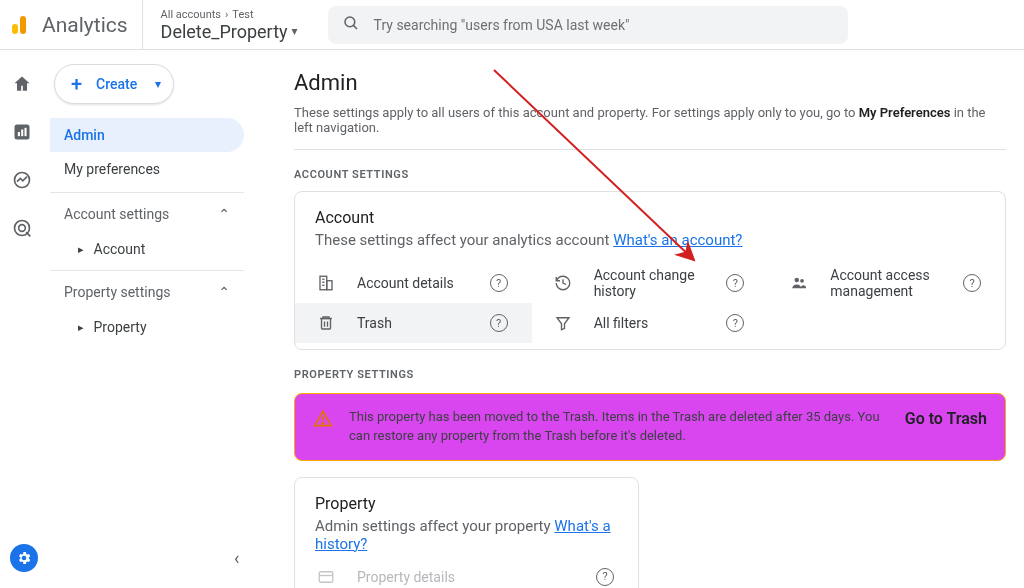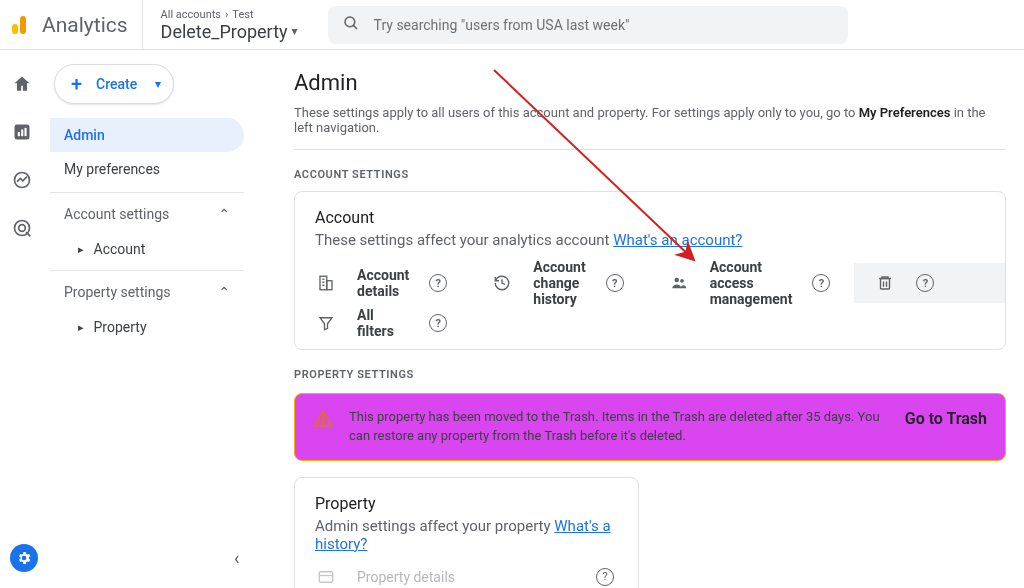--- a/index.html
+++ b/index.html
@@ -244,23 +244,22 @@
     margin-bottom: 4px;
   }
   .card-sub {
     font-size: 15px;
     color: #5f6368;
   }
   .card-sub a { color: #1a73e8; text-decoration: underline; cursor: pointer; }
 
   .opt-grid {
     display: grid;
-    grid-template-columns: 1fr 1fr 1fr 1fr;
+    grid-template-columns: 1fr 1fr 1fr;
     margin-top: 10px;
-    font-weight: bold;
   }
   .opt {
     display: flex;
     align-items: center;
     height: 40px;
     padding: 0 20px;
     gap: 20px;
     color: #3c4043;
     font-size: 14px;
     cursor: pointer;
@@ -482,20 +481,21 @@
       <div class="opt highlight">
         <span class="opt-icon">
           <svg width="18" height="18" viewBox="0 0 24 24" fill="none" stroke="#5f6368" stroke-width="1.8">
               <polyline points="4,6 20,6"></polyline>
               <path d="M8 6V4h8v2"></path>
               <rect x="6" y="6" width="12" height="14" rx="1"></rect>
               <line x1="10" y1="10" x2="10" y2="17"></line>
               <line x1="14" y1="10" x2="14" y2="17"></line>
             </svg>
         </span>
+        <span class="label">Trash</span>
         <span class="q">?</span>
       </div>
       <div class="opt">
         <span class="opt-icon">
           <svg width="18" height="18" viewBox="0 0 24 24" fill="none" stroke="#5f6368" stroke-width="1.8">
               <polygon points="4,5 20,5 14,13 14,19 10,21 10,13"></polygon>
             </svg>
         </span>
         <span class="label">All filters</span>
         <span class="q">?</span>

